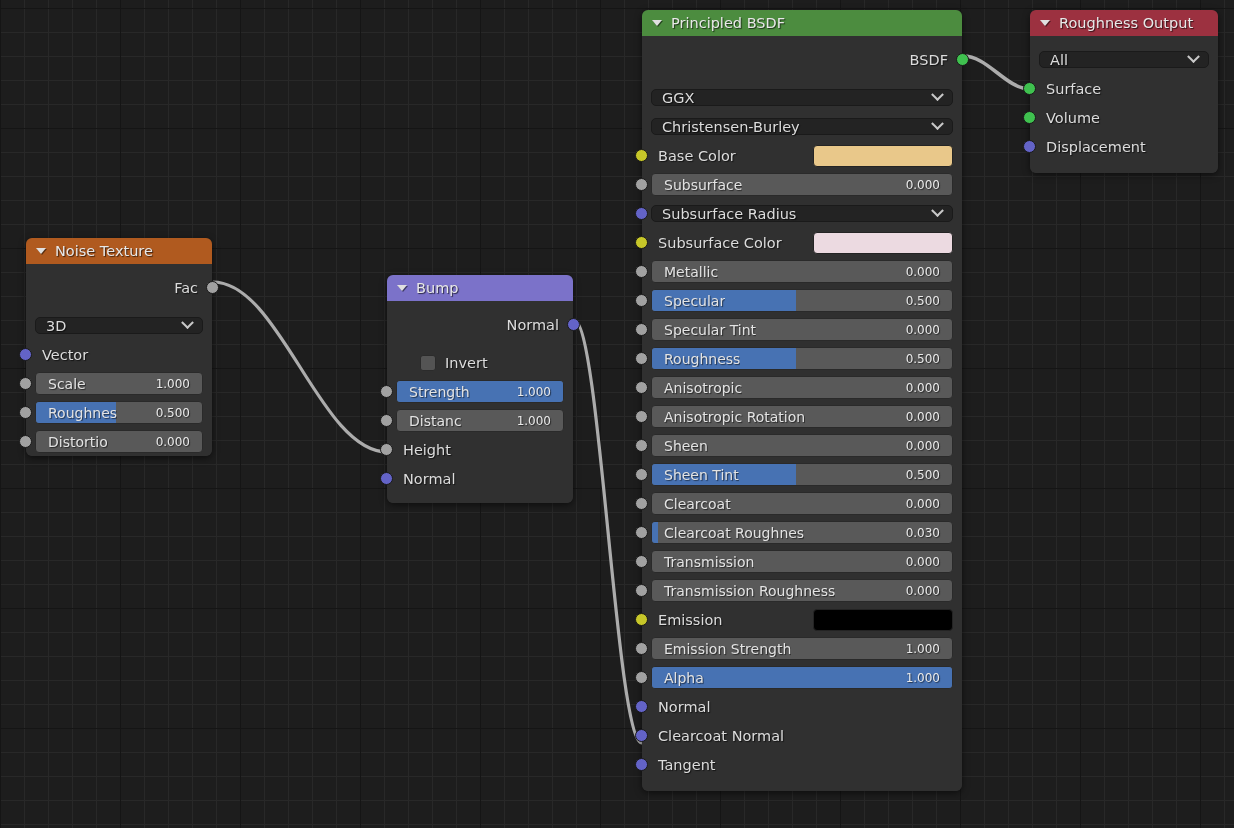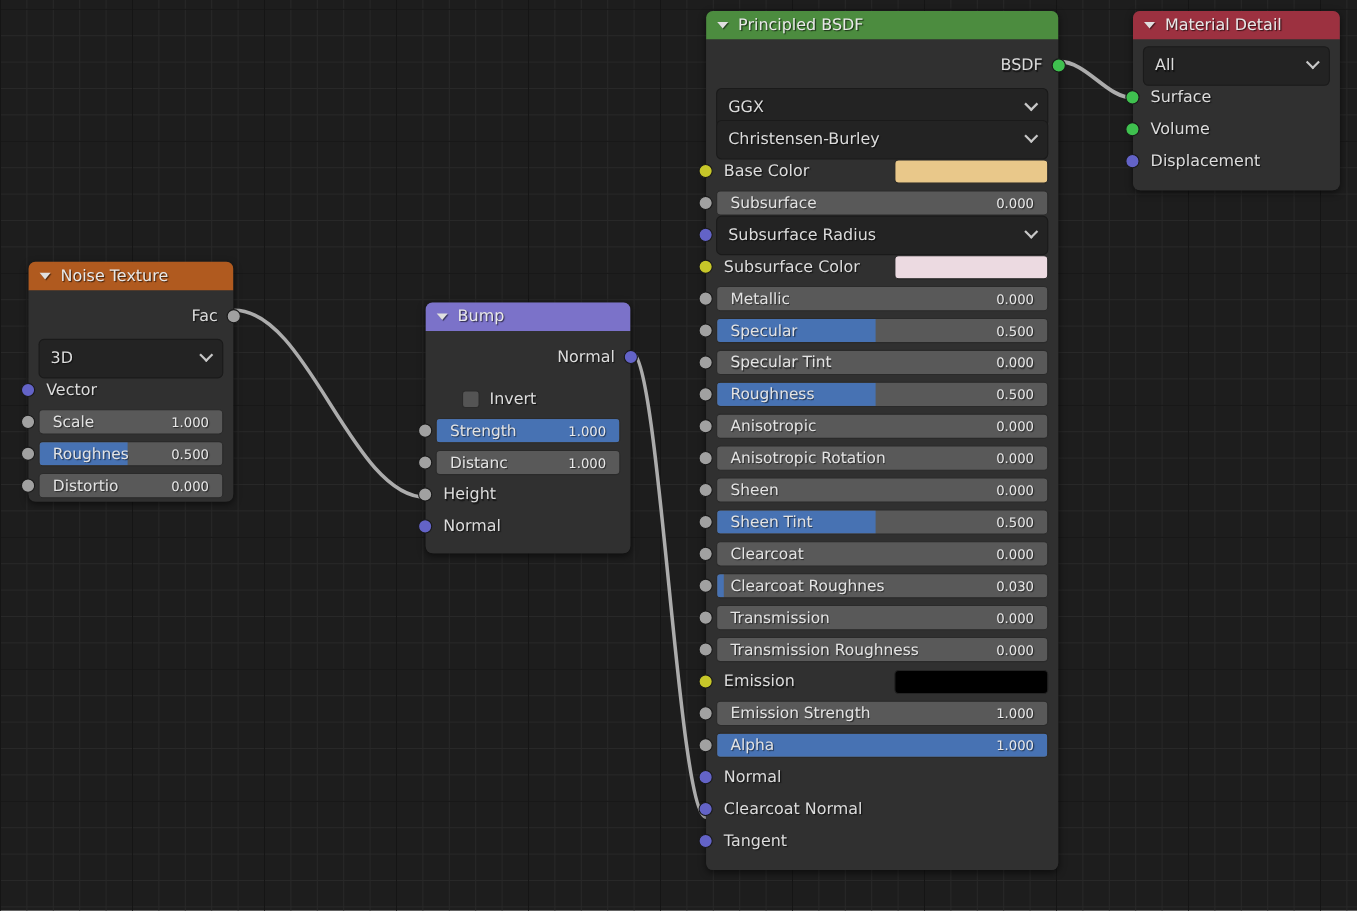--- a/index.html
+++ b/index.html
@@ -128,21 +128,21 @@
     padding-right: 12px;
     color: #e9e9e9;
     font-size: 12px;
     text-shadow: 1px 1px 1px rgba(0,0,0,0.55);
   }
   .field.full .fill { width: 100% !important; }
 
   
   .dropdown {
     position: relative;
-    height: 36px;
+    height: 17px;
     margin: 0 9px;
     flex: 1;
     border-radius: 5px;
     background: #232323;
     display: flex;
     align-items: center;
     padding: 0 10px;
     border: 1px solid #1a1a1a;
   }
   .dropdown .dval {
@@ -502,21 +502,21 @@
       <div class="row">
         <span class="sock purple" style="left:-7px; top:8px;"></span>
         <span class="in-label">Tangent</span>
       </div>
     </div>
   </div>
 
   <div class="node" id="node-matout" style="left:1030px; top:10px; width:188px;">
     <div class="node-header" style="background:#9c3140;">
       <span class="tri"></span>
-      <span>Material Detail</span>
+      <span>Roughness Output</span>
     </div>
     <div class="node-body" style="padding-bottom:12px;">
       <div class="spacer"></div>
 
       <div class="row">
         <div class="dropdown">
           <span class="dval">All</span>
           <span class="chev"></span>
         </div>
       </div>

